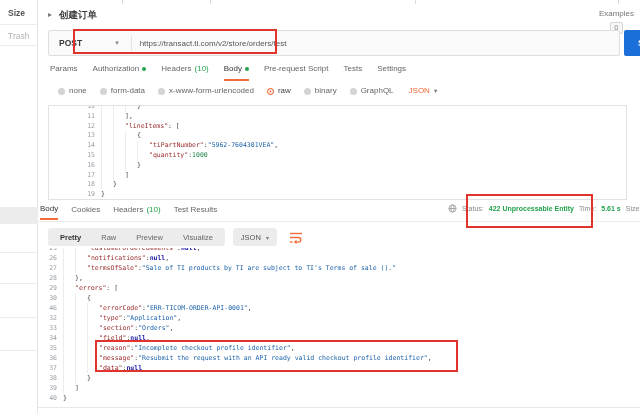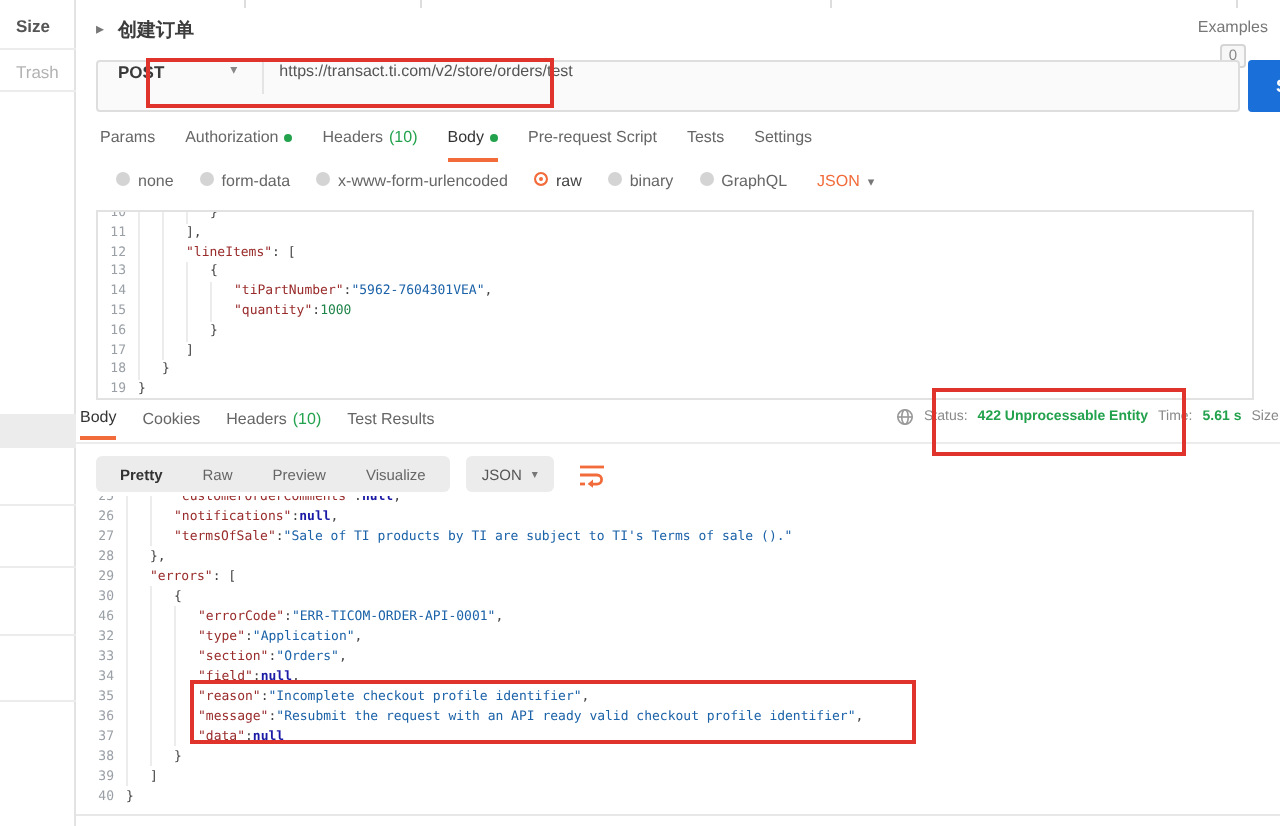--- a/index.html
+++ b/index.html
@@ -17,43 +17,43 @@
   .sb-band { position:absolute; left:0; top:207px; width:38px; height:17px; background:#ececec; }
   
   .main { position:absolute; left:38px; top:0; width:602px; height:413px; }
   .topstrip span { position:absolute; top:0; width:1px; height:4px; background:#ddd; }
   .title-row { position:absolute; left:0; top:6px; width:602px; height:18px; }
   .collapse { position:absolute; left:10px; top:4px; font-size:8px; color:#777; }
   .req-title { position:absolute; left:21px; top:3px; font-size:9.5px; font-weight:bold; color:#3d3d3d; }
   .examples { position:absolute; right:6px; top:3px; font-size:8px; color:#777; display:flex; align-items:center; gap:4px;flex-direction:column; }
   .ex-badge { border:1px solid #d5d5d5; background:#f7f7f7; padding:0 3px; font-size:7.5px; color:#888; line-height:10px; border-radius:2px; }
   
-  .url-bar { position:absolute; left:10px; top:30px; width:572px; height:26px; background:#fafafa; border:1px solid #dedede; border-radius:2px; display:flex; align-items:flex-start; }
+  .url-bar { position:absolute; left:10px; top:30px; width:572px; height:26px; background:#fafafa; border:1px solid #dedede; border-radius:2px; display:flex; align-items:center; }
   .method { font-size:8.5px; font-weight:bold; color:#3a3a3a; padding-left:10px; }
   .method-caret { font-size:7px; color:#888; margin-left:33px; }
   .url-divider { width:1px; height:16px; background:#e4e4e4; margin-left:12px; }
   .url-text { font-size:8px; color:#555; margin-left:8px; white-space:nowrap; }
   .send-btn { position:absolute; left:586px; top:30px; width:54px; height:26px; background:var(--send-blue); color:#fff; font-size:9px; font-weight:bold; border:none; border-radius:2px; text-align:left; padding-left:14px; }
   
   .req-tabs { position:absolute; left:12px; top:64px; display:flex; align-items:flex-start; }
   .rtab { font-size:8px; color:#666; margin-right:15px; padding-bottom:6px; display:flex; align-items:center; white-space:nowrap; }
   .rtab.active { color:#333; border-bottom:2px solid var(--accent-orange); }
   .gdot { width:4px; height:4px; border-radius:50%; background:var(--success-green); margin-left:3px; display:inline-block; }
   .tab-count { color:var(--success-green); margin-left:3px; }
   
   .body-modes { position:absolute; left:20px; top:86px; display:flex; align-items:center; }
-  .bmode { display:flex; align-items:flex-start; margin-right:13px; font-size:8px; color:#666; white-space:nowrap; }
+  .bmode { display:flex; align-items:flex-end; margin-right:13px; font-size:8px; color:#666; white-space:nowrap; }
   .radio { width:7px; height:7px; border-radius:50%; background:#d4d4d4; margin-right:4px; display:inline-block; }
   .bmode.selected .radio { background:var(--accent-orange); box-shadow:inset 0 0 0 1.5px #fff; border:1px solid var(--accent-orange); }
   .bmode.selected { color:#444; }
   .lang-select { display:flex; align-items:center; margin-left:2px; }
   .lang-label { font-size:8px; color:var(--accent-orange); }
   .lang-caret { font-size:6.5px; color:#777; margin-left:4px; }
   
-  .code-font { font-family:"DejaVu Sans Mono", monospace; font-size:6.5px; }
+  .code-font { font-family:"DejaVu Sans Mono", monospace; font-size:6.5px;padding-left:32px; }
   .req-editor { position:absolute; left:10px; top:105px; width:579px; height:95px; border:1px solid #e2e2e2; overflow:hidden; background:#fff; }
   .code-row { display:flex; height:9.8px; line-height:9.8px; white-space:nowrap; }
   .resp-code .code-row { height:10px; line-height:10px; }
   .req-editor .code-row:first-child { margin-top:-4px; }
   .ln { flex:0 0 20px; text-align:right; padding-right:6px; color:#9aa0a6; }
   .ind { display:inline-block; width:12px; border-left:1px solid #ececec; height:100%; vertical-align:top; }
   .tk-p { color:#444; }
   .tk-k { color:var(--json-key); }
   .tk-s { color:var(--json-string); }
   .tk-n { color:var(--json-number); }

